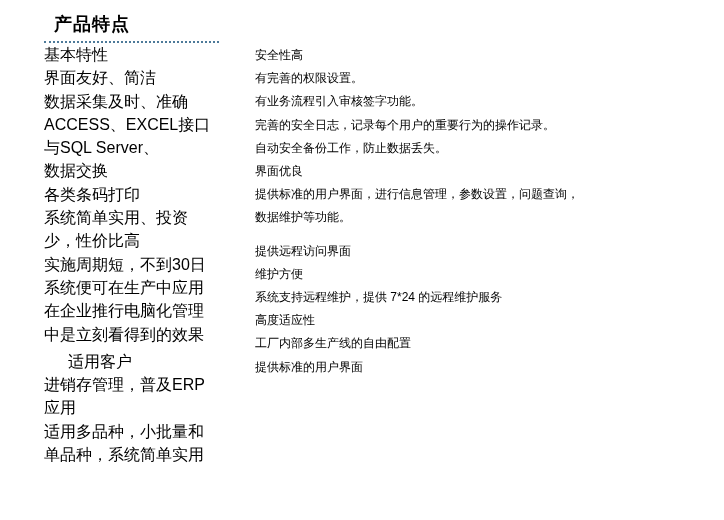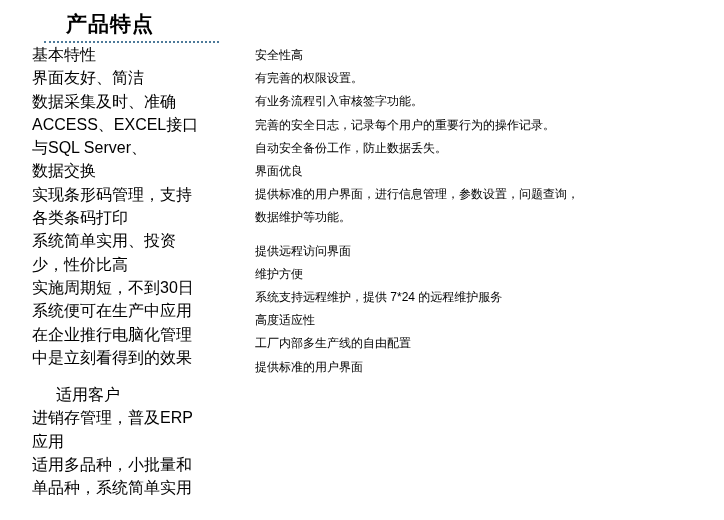--- a/index.html
+++ b/index.html
@@ -14,46 +14,46 @@
   }
   .title-block {
     position: absolute;
     left: 44px;
     top: 12px;
     width: 175px;
     padding-bottom: 5px;
     border-bottom: 2px dotted #4d7a99;
   }
   .title-text {
-    font-size: 21px;
+    font-size: 18px;
     font-weight: bold;
     line-height: 24px;
-    margin-left: 22px;
+    margin-left: 10px;
     letter-spacing: 1px;
     white-space: nowrap;
   }
   .left-col {
     position: absolute;
-    left: 32px;
+    left: 44px;
     top: 43px;
     width: 195px;
     font-size: 16px;
     line-height: 23.3px;
   }
   .right-col {
     position: absolute;
     left: 255px;
     top: 44px;
     width: 480px;
     font-size: 12px;
     line-height: 23.2px;
   }
   .text-line { white-space: nowrap; }
   .audience-heading {
-    margin-top: 14px;
+    margin-top: 4px;
     padding-left: 24px;
     white-space: nowrap;
   }
   
   .right-col .text-line:nth-child(9) { margin-top: 10px; }
 </style>
 </head>
 <body>
 
 <div class="page">
@@ -63,21 +63,20 @@
   </div>
 
   <div class="left-col">
     <div>
         <div class="text-line">基本特性</div>
         <div class="text-line">界面友好、简洁</div>
         <div class="text-line">数据采集及时、准确</div>
         <div class="text-line">ACCESS、EXCEL接口</div>
         <div class="text-line">与SQL Server、</div>
         <div class="text-line">数据交换</div>
-        <div class="text-line">实现条形码管理，支持</div>
         <div class="text-line">各类条码打印</div>
         <div class="text-line">系统简单实用、投资</div>
         <div class="text-line">少，性价比高</div>
         <div class="text-line">实施周期短，不到30日</div>
         <div class="text-line">系统便可在生产中应用</div>
         <div class="text-line">在企业推行电脑化管理</div>
         <div class="text-line">中是立刻看得到的效果</div>
       </div>
     <div class="audience-heading">适用客户</div>
     <div>

